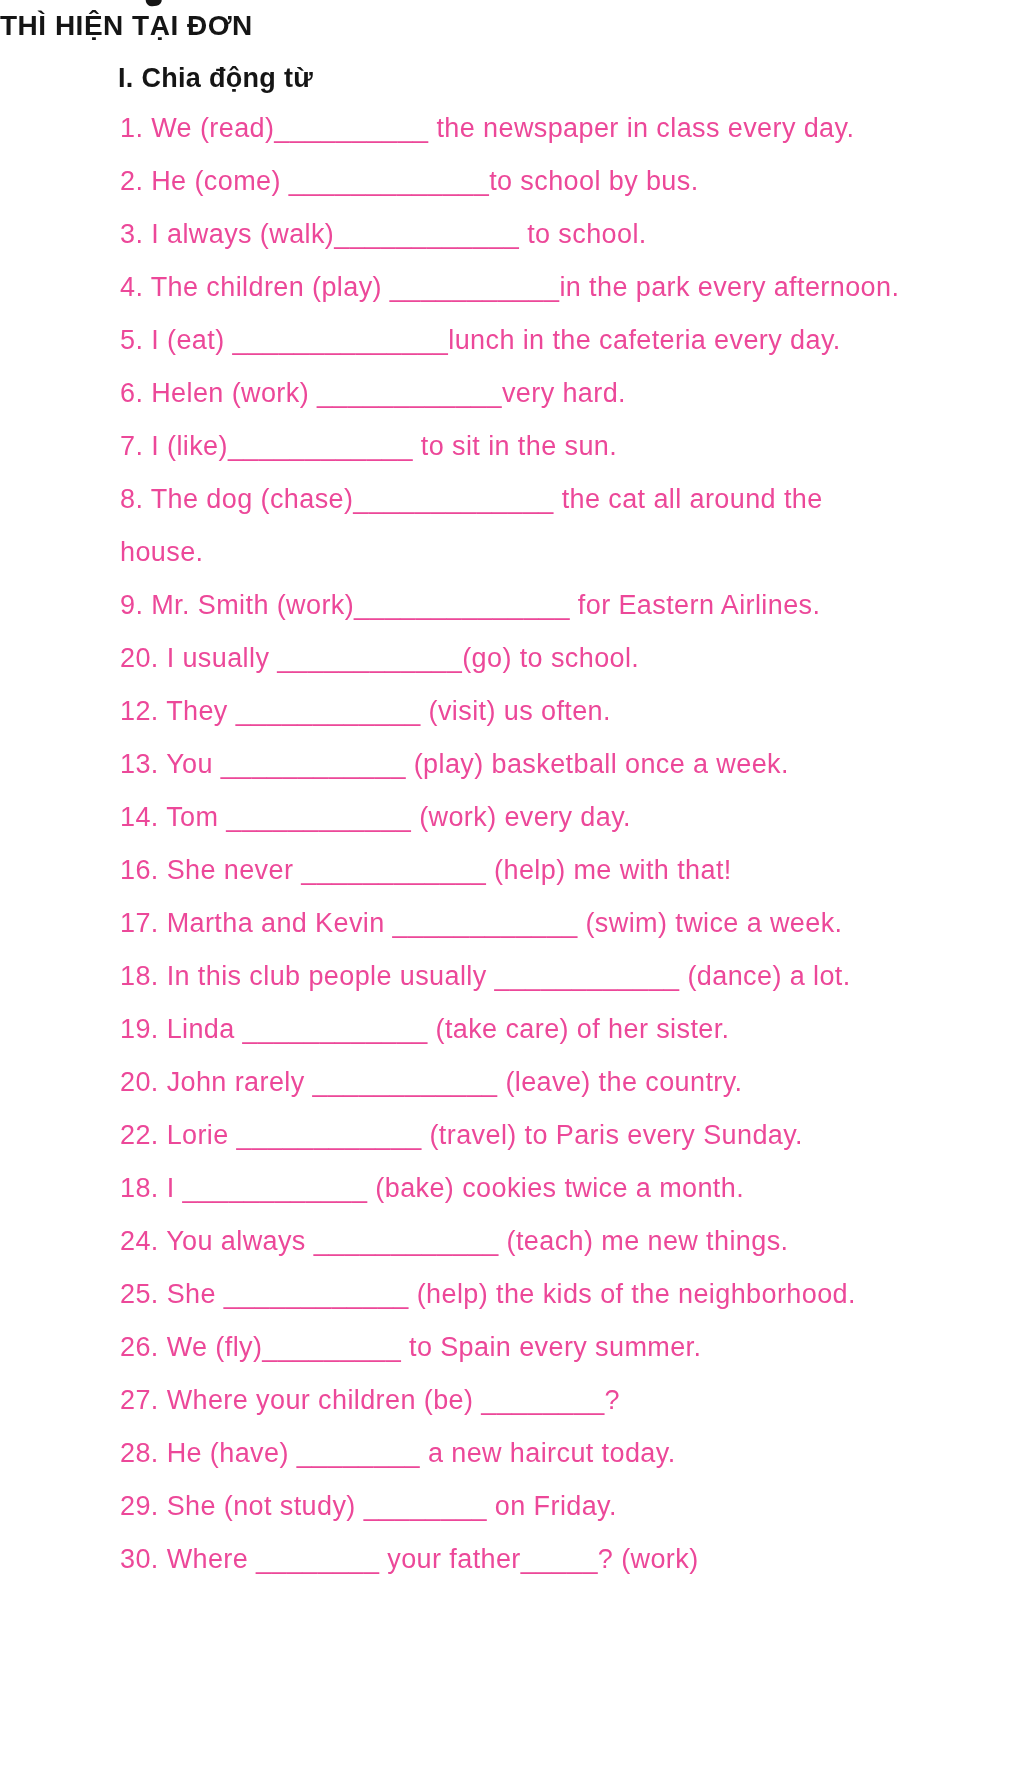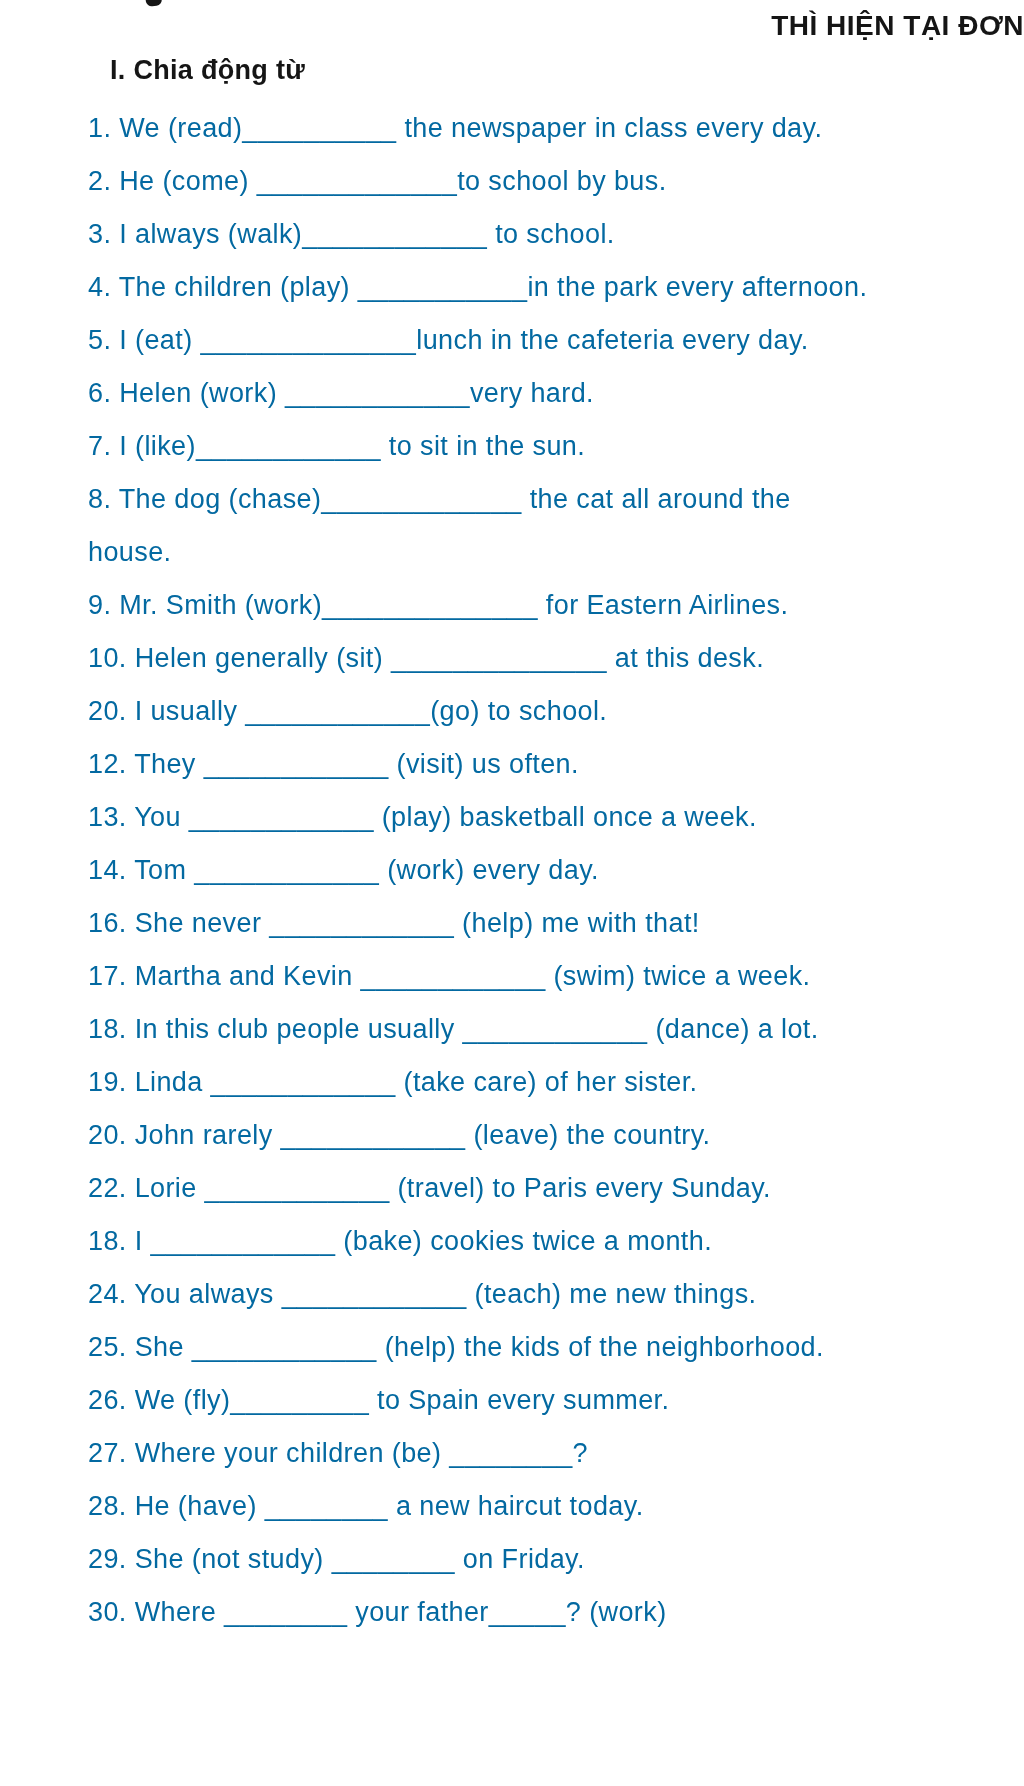--- a/index.html
+++ b/index.html
@@ -26,51 +26,52 @@
     background: #161616;
     border-radius: 2px 3px 8px 8px;
     transform: rotate(-7deg);
   }
   .title {
     position: absolute;
     top: 10px;
     left: 0;
     width: 100%;
     margin: 0;
-    text-align: right;
+    text-align: left;
     font-size: 28px;
     font-weight: bold;
     letter-spacing: 0.5px;
     line-height: 32px;
     color: #151515;
   }
   .heading {
     position: absolute;
     top: 54px;
     left: 110px;
-    margin: 0;
+    margin: 8px;
     font-size: 27px;
     font-weight: bold;
     letter-spacing: 0.3px;
     line-height: 32px;
     color: #151515;
   }
   .lines {
     position: absolute;
     top: 102px;
     left: 88px;
     right: 30px;
   }
   .line {
     height: 53px;
     line-height: 53px;
     font-size: 27px;
     letter-spacing: 0.4px;
     white-space: nowrap;
-    color: #0369a1;
+    color: #ec4899;
+    margin-left: 32px;
   }
 </style>
 </head>
 <body>
 
 <div class="doc">
   <span class="stray"></span>
   <h1 class="title">THÌ HIỆN TẠI ĐƠN</h1>
   <h2 class="heading">I. Chia động từ</h2>
   <div class="lines">
@@ -88,21 +89,20 @@
       <div class="line">6. Helen (work) ____________very hard.</div>
 
       <div class="line">7. I (like)____________ to sit in the sun.</div>
 
       <div class="line">8. The dog (chase)_____________ the cat all around the</div>
 
       <div class="line">house.</div>
 
       <div class="line">9. Mr. Smith (work)______________ for Eastern Airlines.</div>
 
-      <div class="line">10. Helen generally (sit) ______________ at this desk.</div>
 
       <div class="line">20. I usually ____________(go) to school.</div>
 
       <div class="line">12. They ____________ (visit) us often.</div>
 
       <div class="line">13. You ____________ (play) basketball once a week.</div>
 
       <div class="line">14. Tom ____________ (work) every day.</div>
 
 

